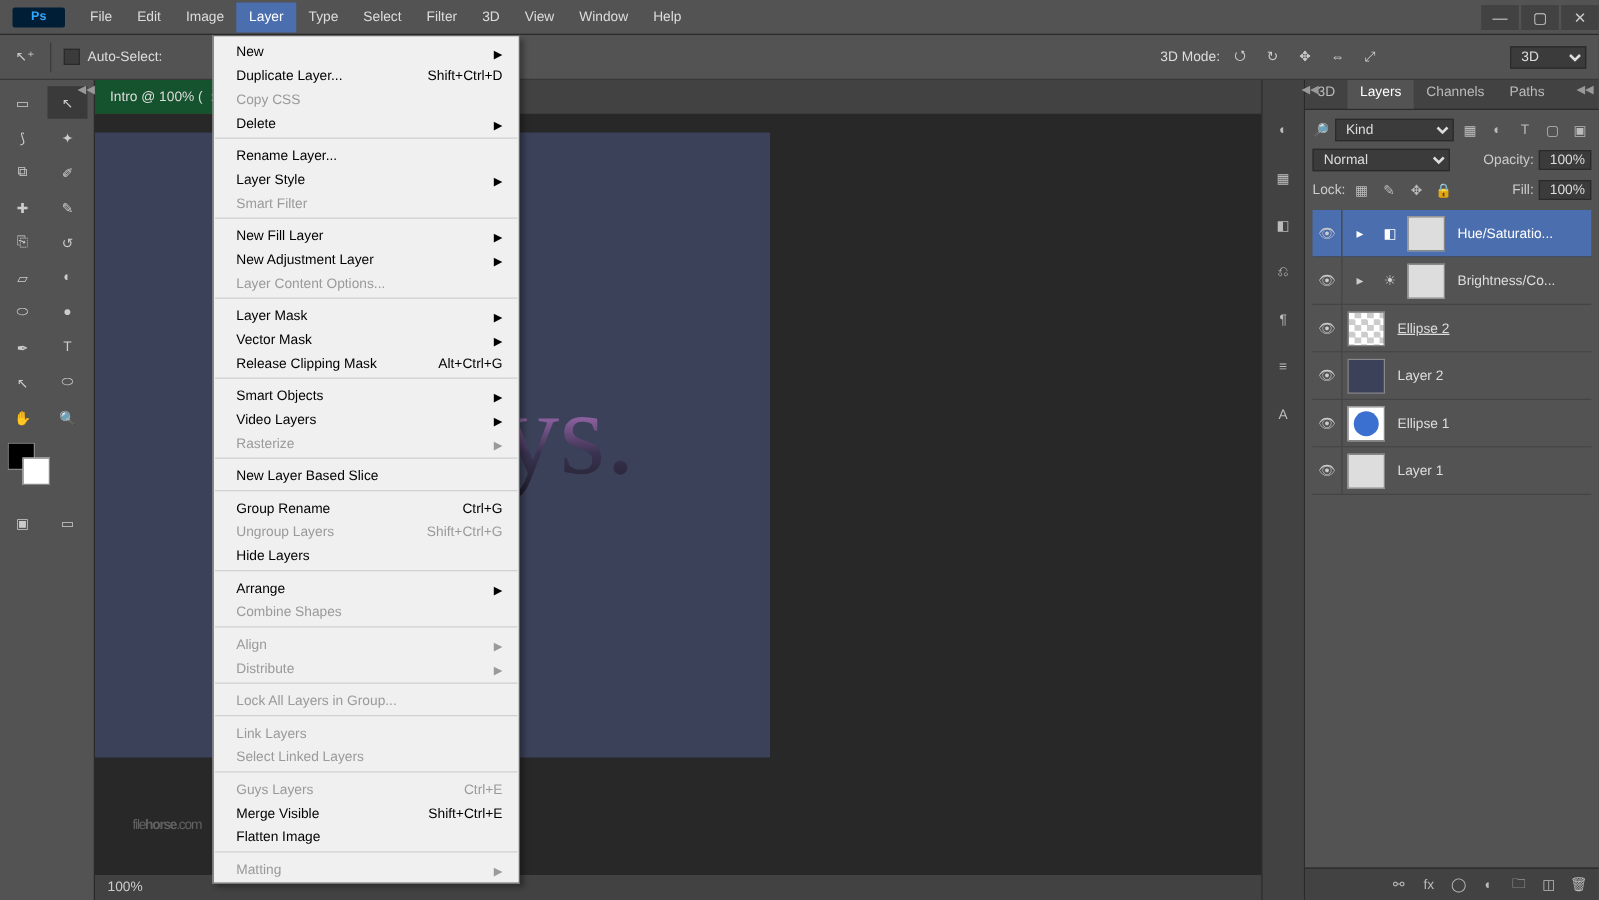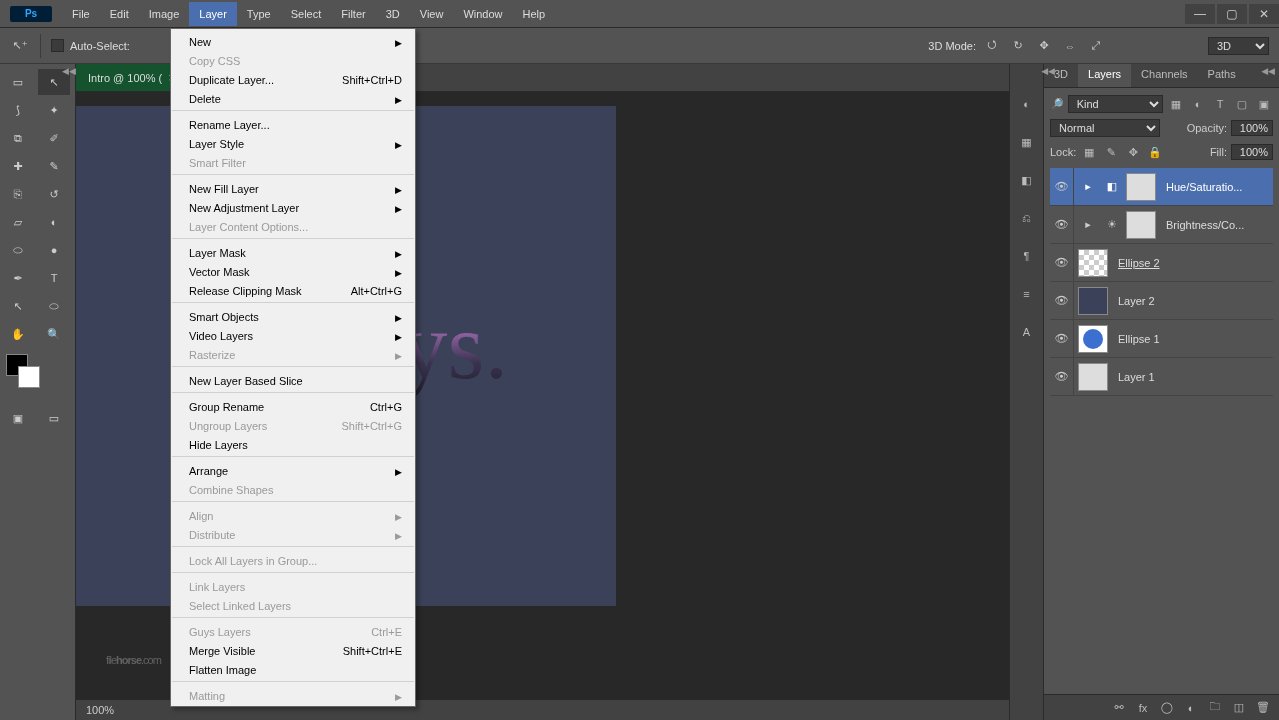--- a/index.html
+++ b/index.html
@@ -302,27 +302,27 @@
       <div class="pf">🗑</div>
     </div>
   </div>
 </div>
 
 <div class="dropdown" id="layermenu">
     <div class="mi">
       <span>New</span>
       <span class="arr">▶</span>
     </div>
-    <div class="mi disabled">
-      <span>Copy CSS</span>
-    </div>
     <div class="mi">
       <span>Duplicate Layer...</span>
       <span class="sc">Shift+Ctrl+D</span>
     </div>
+    <div class="mi disabled">
+      <span>Copy CSS</span>
+    </div>
     <div class="mi">
       <span>Delete</span>
       <span class="arr">▶</span>
     </div>
     <div class="divider"></div>
     <div class="mi">
       <span>Rename Layer...</span>
     </div>
     <div class="mi">
       <span>Layer Style</span>

